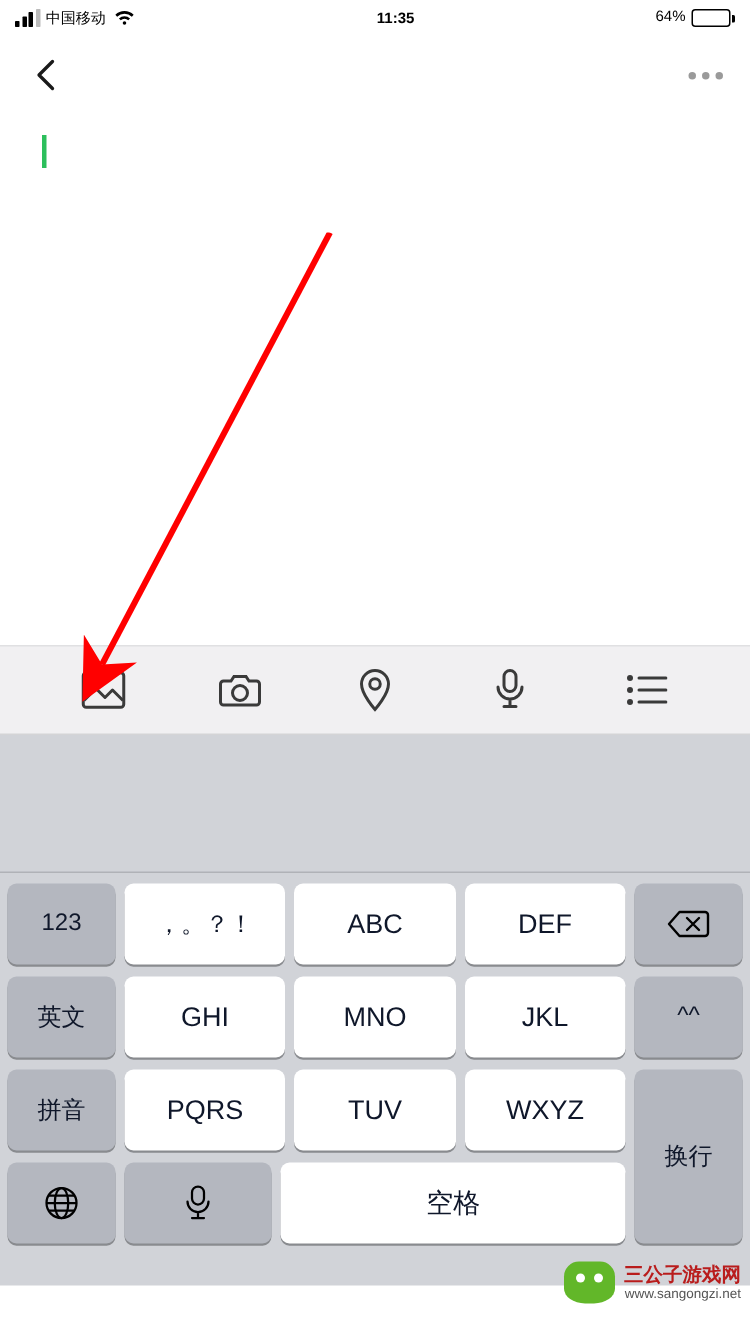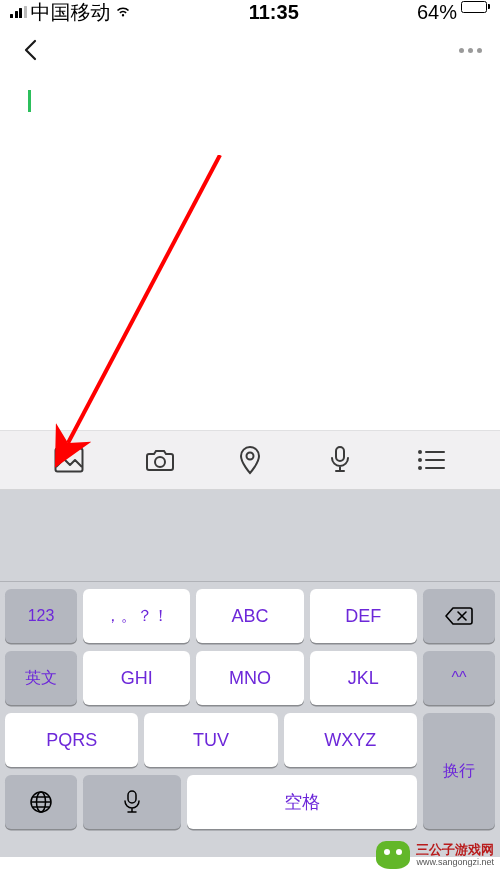--- a/index.html
+++ b/index.html
@@ -11,21 +11,21 @@
       position: relative;
       overflow: hidden;
     }
 
     .status-bar {
       height: 24px;
       display: flex;
       align-items: center;
       justify-content: space-between;
       padding: 0 10px;
-      font-size: 20px;
+      font-size: 10px;
       font-weight: 500;
       color: #000;
     }
     .status-left { display: flex; align-items: center; gap: 4px; }
     .status-right { display: flex; align-items: flex-start; gap: 4px; }
     .signal-bars { display: inline-flex; align-items: flex-end; gap: 1.5px; height: 12px; }
     .signal-bars span { width: 3px; background: #000; border-radius: 0.5px; }
     .signal-bars span:nth-child(1){height:4px}
     .signal-bars span:nth-child(2){height:7px}
     .signal-bars span:nth-child(3){height:10px}
@@ -90,21 +90,21 @@
     }
     .kb-row { display:flex; gap:6px; margin-bottom:8px; }
     .key {
       background:#fff;
       border-radius:6px;
       box-shadow: 0 1.5px 0 #898b8f;
       display:flex;
       align-items:center;
       justify-content:center;
       font-size:18px;
-      color:#6d28d9;
+      color:#0f172a;
       height:54px;
     }
     .key.gray { background:#b4b7bf; }
     .key-std { flex: 1; }
     .key-side { width: 72px; }
     .col-layout { display:flex; gap:6px; }
     .col-main { flex:1; }
     .col-side { width:72px; display:flex; flex-direction:column; gap:8px; }
     .small-txt { font-size:16px; }
 
@@ -239,20 +239,21 @@
           <div class="key key-std">ABC</div>
           <div class="key key-std">DEF</div>
         </div>
         <div class="kb-row">
           <div class="key gray key-side small-txt">英文</div>
           <div class="key key-std">GHI</div>
           <div class="key key-std">MNO</div>
           <div class="key key-std">JKL</div>
         </div>
         <div class="kb-row">
+          <div class="key gray key-side small-txt">拼音</div>
           <div class="key key-std">PQRS</div>
           <div class="key key-std">TUV</div>
           <div class="key key-std">WXYZ</div>
         </div>
         <div class="kb-row" style="margin-bottom:0">
           <div class="key gray key-side">
             <svg width="24" height="24" viewBox="0 0 24 24">
               <circle cx="12" cy="12" r="10" stroke="#000" stroke-width="1.5" fill="none"></circle>
               <ellipse cx="12" cy="12" rx="4.5" ry="10" stroke="#000" stroke-width="1.5" fill="none"></ellipse>
               <line x1="2" y1="12" x2="22" y2="12" stroke="#000" stroke-width="1.5"></line>

